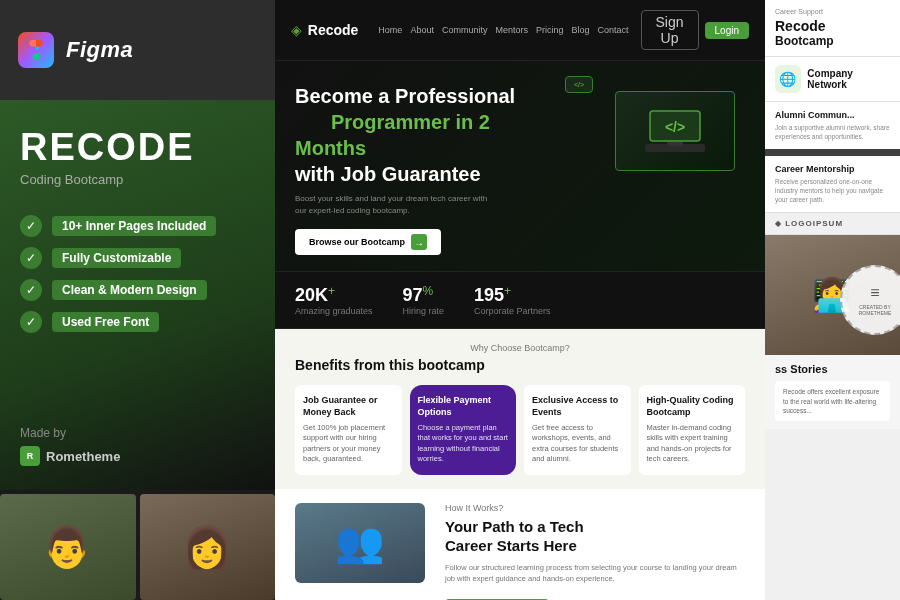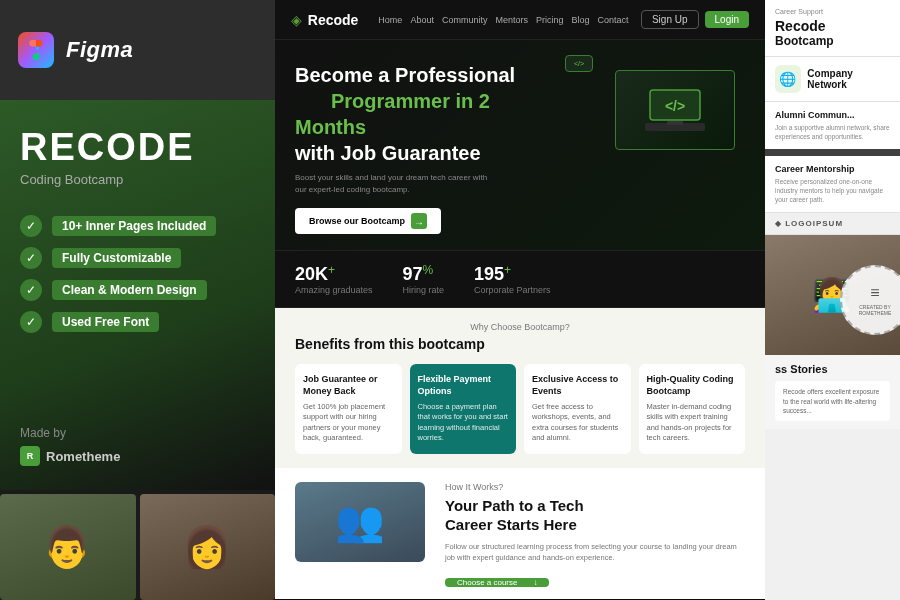--- a/index.html
+++ b/index.html
@@ -189,21 +189,21 @@
     }
     .nav-actions {
       display: flex; gap: 6px; align-items: center;
     }
     .btn-signup {
       background: transparent;
       border: 1px solid #555;
       color: #ccc;
       padding: 3px 10px;
       border-radius: 4px;
-      font-size: 10px;
+      font-size: 14px;
       cursor: pointer;
     }
     .btn-login {
       background: #4a9e3a;
       border: none;
       color: #fff;
       padding: 3px 10px;
       border-radius: 4px;
       font-size: 10px;
       cursor: pointer;
@@ -335,22 +335,23 @@
       grid-template-columns: repeat(4, 1fr);
       gap: 8px;
     }
     .benefit-card {
       background: #ffffff;
       border-radius: 6px;
       padding: 10px 8px;
       font-size: 8px;
     }
     .benefit-card.highlighted {
-      background: #0f766e;
+      background: #4c1d95;
       color: white;
+      border-radius: 12px;
     }
     .benefit-title {
       font-size: 9px;
       font-weight: 700;
       color: #111;
       margin-bottom: 4px;
       line-height: 1.3;
     }
     .benefit-card.highlighted .benefit-title {
       color: white;

